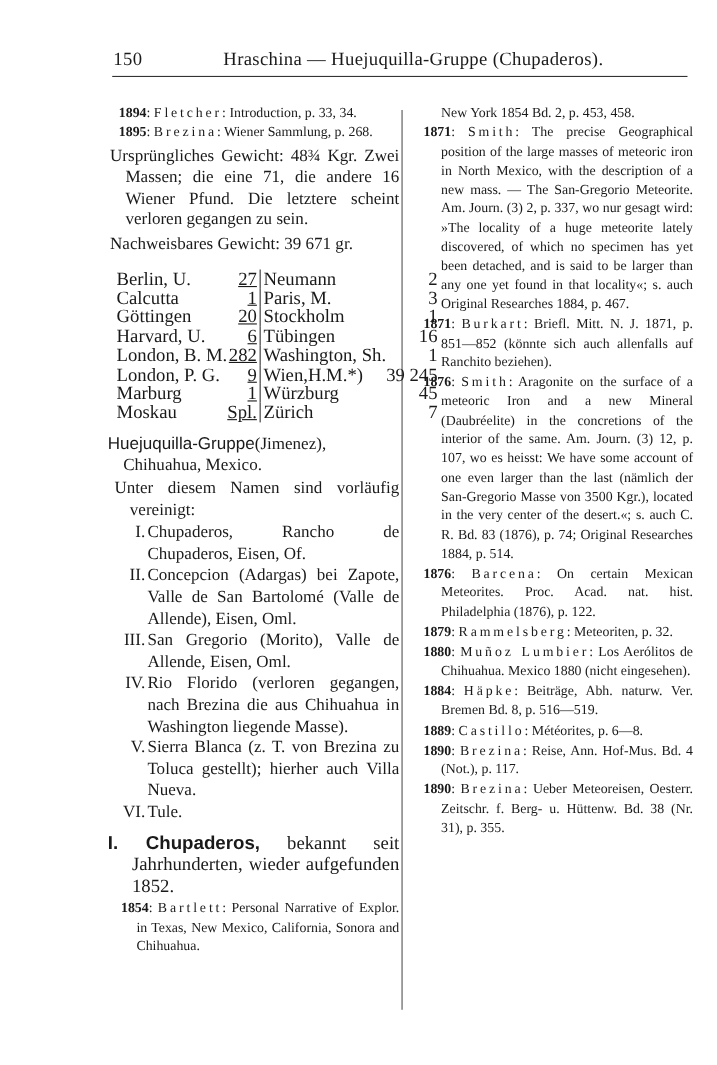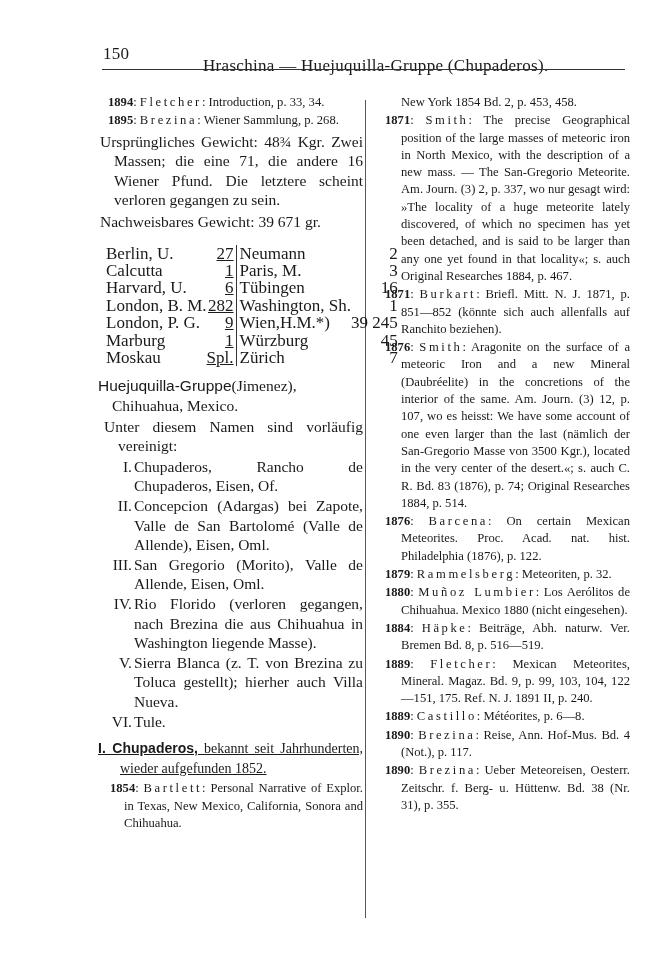--- a/index.html
+++ b/index.html
@@ -5,21 +5,21 @@
   html, body { margin: 0; padding: 0; background: #ffffff; }
   body {
     width: 652px; height: 968px; position: relative; overflow: hidden;
     font-family: "Liberation Serif", "DejaVu Serif", serif; color: #1a1a1a;
   }
   .header {
     position: absolute; left: 103px; top: 44px; width: 522px; height: 22px;
     font-size: 17px; letter-spacing: 0.3px;
   }
   .header .pagenum { position: absolute; left: 0; top: 0; }
-  .header .title { position: absolute; left: 100px; top: 12px; }
+  .header .title { position: absolute; left: 100px; top: 0; }
   .header-rule {
     position: absolute; left: 102px; top: 69px; width: 523px; height: 0;
     border-top: 1.5px solid #333;
   }
   .col-divider {
     position: absolute; left: 365px; top: 100px; width: 0; height: 818px;
     border-left: 1px solid #555;
   }
   .col { position: absolute; top: 94px; }
   .col.left { left: 108px; width: 255px; }
@@ -57,22 +57,22 @@
   .para {
     font-size: 15.5px; line-height: 19.6px; text-align: justify;
     padding-left: 14px; text-indent: -14px; margin: 0 0 1px -4px;
   }
   .roman {
     font-size: 15.5px; line-height: 19.6px; text-align: justify;
     position: relative; padding-left: 26px; margin: 0;
   }
   .roman .num { position: absolute; left: 0; width: 24px; text-align: right; }
   .chup {
-    font-size: 14px; line-height: 19.6px; text-align: justify;
-    padding-left: 22px; text-indent: -22px; margin: 8px 0 2px -10px; text-decoration: underline;
+    font-size: 17px; line-height: 19.6px; text-align: justify;
+    padding-left: 22px; text-indent: -22px; margin: 8px 0 2px -10px;
   }
   .chup .bold { font-family: "Liberation Sans", "DejaVu Sans", sans-serif; font-weight: bold; }
   .chup-refs .ref { margin-left: 2px; }
   .right .ref { padding-left: 16px; text-indent: -16px; }
   .right .ref.cont { text-indent: 0; }
 </style>
 </head>
 <body>
 
 <div class="header">
@@ -99,20 +99,26 @@
           <td class="c1">Berlin, U.</td>
           <td class="n n1">27</td>
           <td class="name2 c2">Neumann</td>
           <td class="n n2">2</td>
         </tr>
         <tr>
           <td class="c1">Calcutta</td>
           <td class="n n1">1</td>
           <td class="name2 c2">Paris, M.</td>
           <td class="n n2">3</td>
+        </tr>
+        <tr>
+          <td class="c1">Göttingen</td>
+          <td class="n n1">20</td>
+          <td class="name2 c2">Stockholm</td>
+          <td class="n n2">1</td>
         </tr>
         <tr>
           <td class="c1">Harvard, U.</td>
           <td class="n n1">6</td>
           <td class="name2 c2">Tübingen</td>
           <td class="n n2">16</td>
         </tr>
         <tr>
           <td class="c1">London, B. M.</td>
           <td class="n n1">282</td>
@@ -167,18 +173,17 @@
 <div class="col right">
   <div class="ref cont">New York 1854 Bd. 2, p. 453, 458.</div>
   <div id="right-refs">
       <div class="ref"><span class="yr">1871</span>: <span class="au">Smith</span>: <span>The precise Geographical position of the large masses of meteoric iron in North Mexico, with the description of a new mass. — The San-Gregorio Meteorite. Am. Journ. (3) 2, p. 337, wo nur gesagt wird: »The locality of a huge meteorite lately discovered, of which no specimen has yet been detached, and is said to be larger than any one yet found in that locality«; s. auch Original Researches 1884, p. 467.</span></div>
       <div class="ref"><span class="yr">1871</span>: <span class="au">Burkart</span>: <span>Briefl. Mitt. N. J. 1871, p. 851—852 (könnte sich auch allenfalls auf Ranchito beziehen).</span></div>
       <div class="ref"><span class="yr">1876</span>: <span class="au">Smith</span>: <span>Aragonite on the surface of a meteoric Iron and a new Mineral (Daubréelite) in the concretions of the interior of the same. Am. Journ. (3) 12, p. 107, wo es heisst: We have some account of one even larger than the last (nämlich der San-Gregorio Masse von 3500 Kgr.), located in the very center of the desert.«; s. auch C. R. Bd. 83 (1876), p. 74; Original Researches 1884, p. 514.</span></div>
       <div class="ref"><span class="yr">1876</span>: <span class="au">Barcena</span>: <span>On certain Mexican Meteorites. Proc. Acad. nat. hist. Philadelphia (1876), p. 122.</span></div>
       <div class="ref"><span class="yr">1879</span>: <span class="au">Rammelsberg</span>: <span>Meteoriten, p. 32.</span></div>
       <div class="ref"><span class="yr">1880</span>: <span class="au">Muñoz Lumbier</span>: <span>Los Aerólitos de Chihuahua. Mexico 1880 (nicht eingesehen).</span></div>
       <div class="ref"><span class="yr">1884</span>: <span class="au">Häpke</span>: <span>Beiträge, Abh. naturw. Ver. Bremen Bd. 8, p. 516—519.</span></div>
-      <div class="ref"><span class="yr">1889</span>: <span class="au">Fletcher</span>: <span>Mexican Meteorites, Mineral. Magaz. Bd. 9, p. 99, 103, 104, 122—151, 175. Ref. N. J. 1891 II, p. 240.</span></div>
       <div class="ref"><span class="yr">1889</span>: <span class="au">Castillo</span>: <span>Météorites, p. 6—8.</span></div>
       <div class="ref"><span class="yr">1890</span>: <span class="au">Brezina</span>: <span>Reise, Ann. Hof-Mus. Bd. 4 (Not.), p. 117.</span></div>
       <div class="ref"><span class="yr">1890</span>: <span class="au">Brezina</span>: <span>Ueber Meteoreisen, Oesterr. Zeitschr. f. Berg- u. Hüttenw. Bd. 38 (Nr. 31), p. 355.</span></div>
     </div>
 </div>
 
 </body></html>

